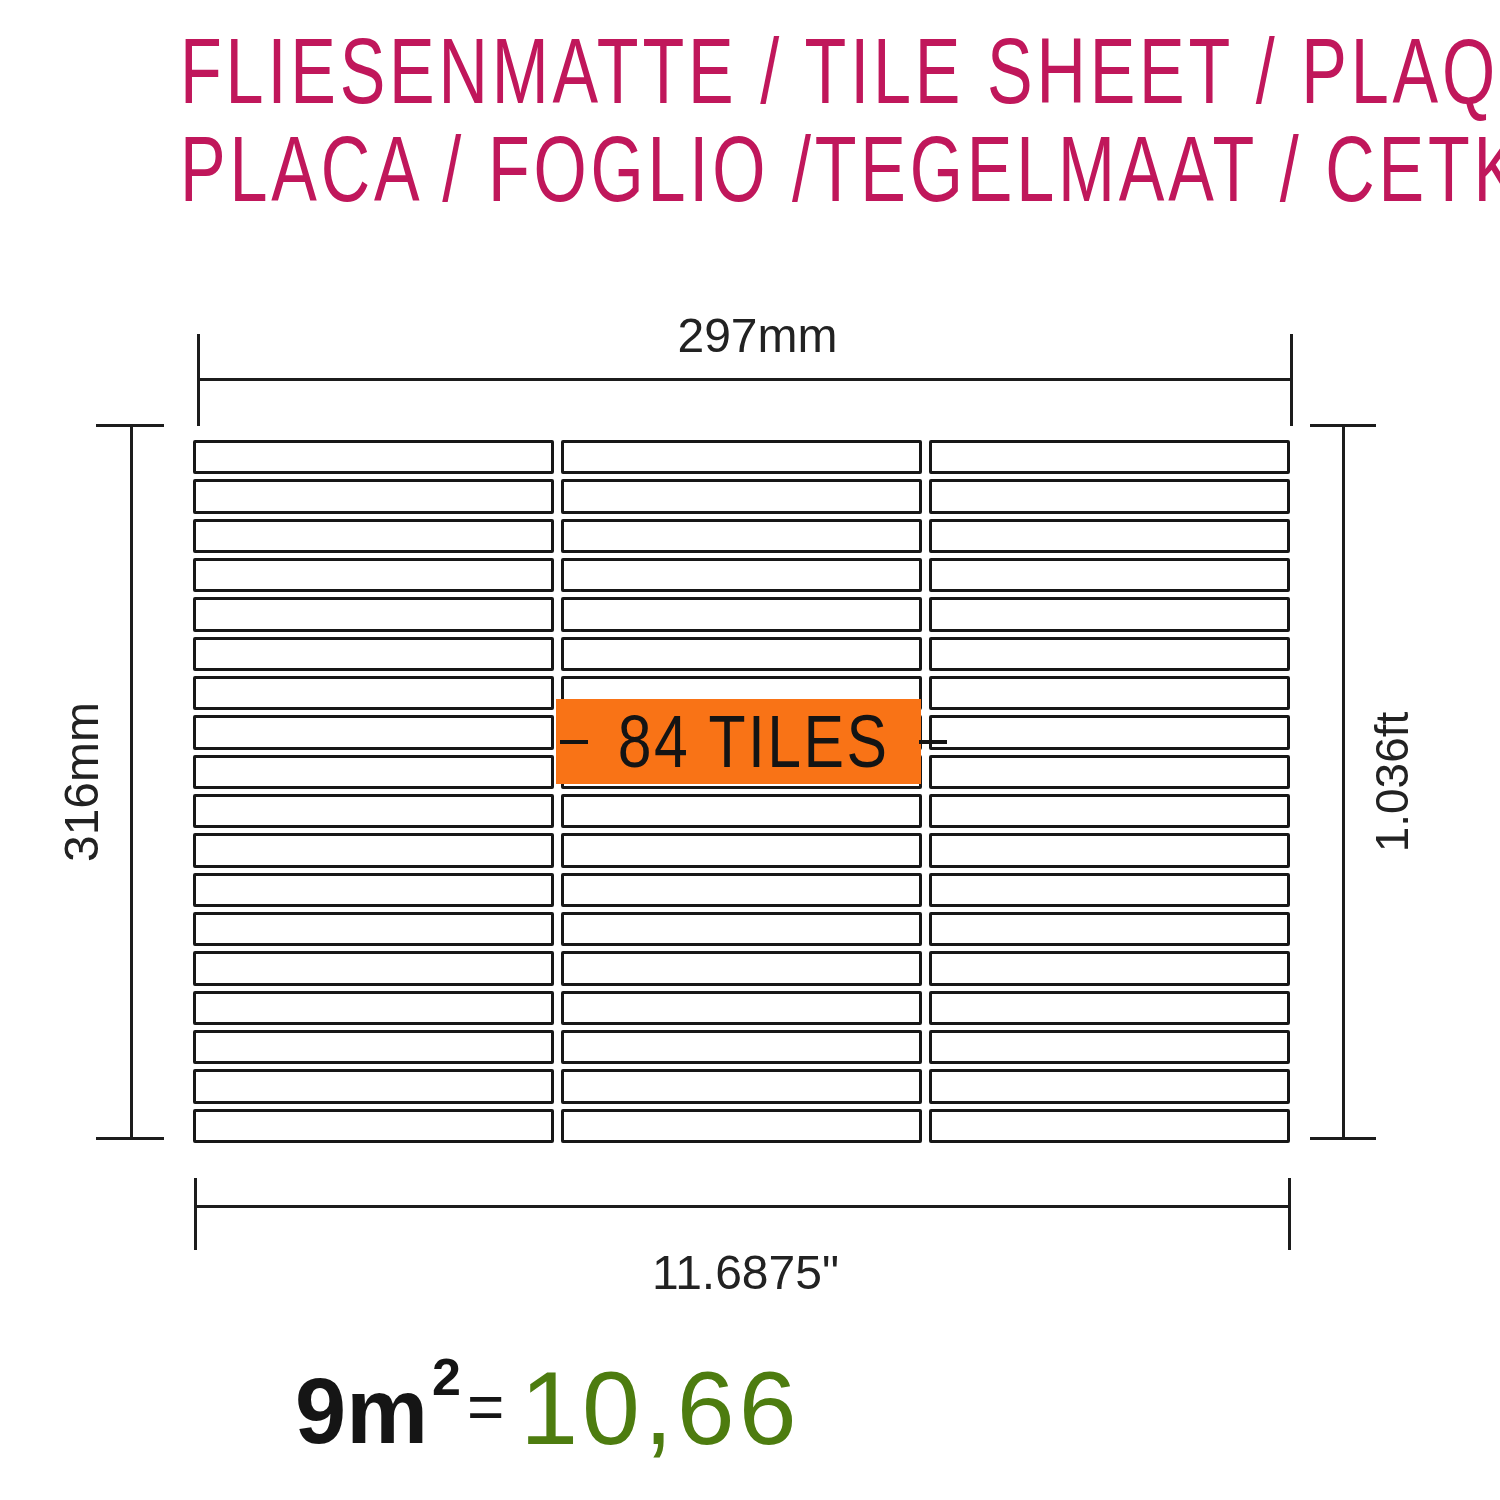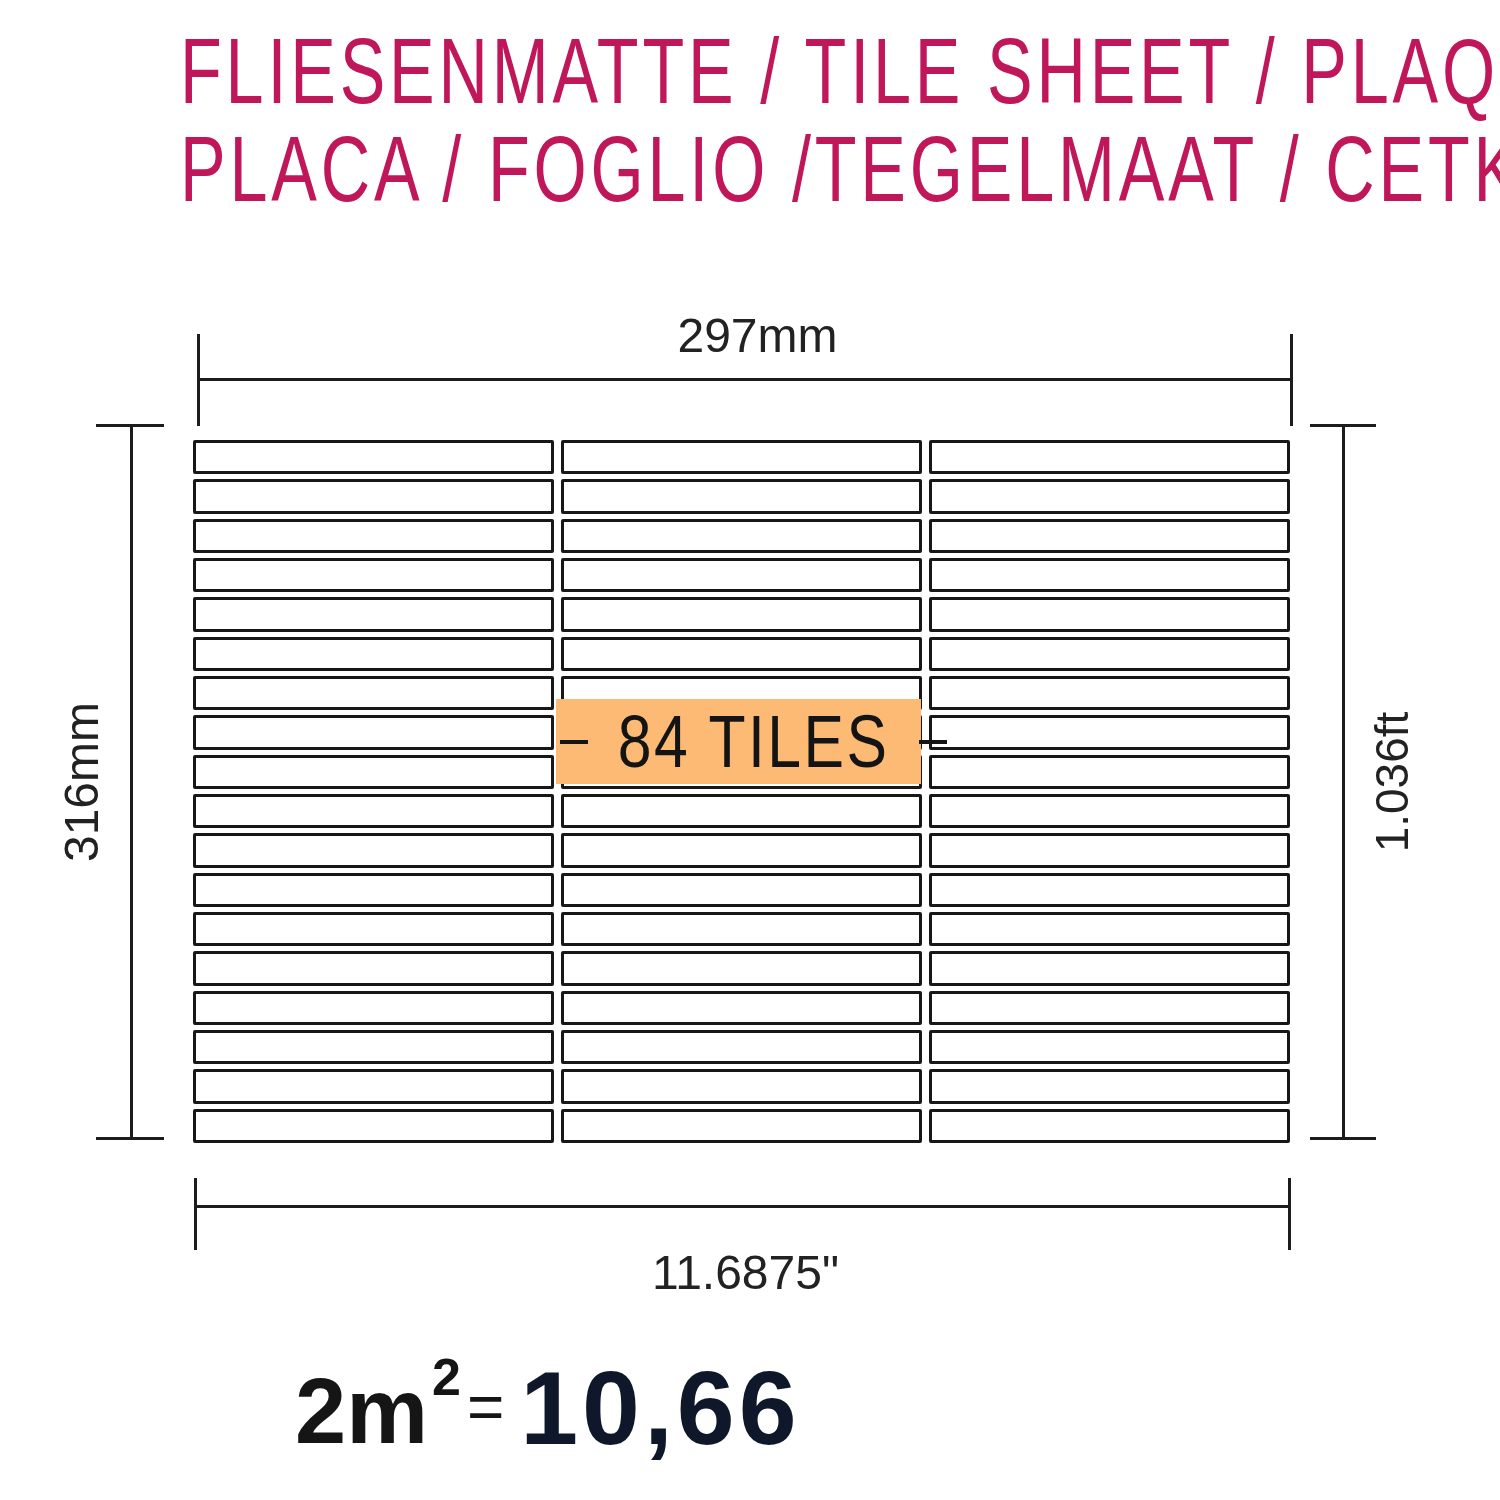--- a/index.html
+++ b/index.html
@@ -18,21 +18,21 @@
   }
   
   .tile-grid{
     position:absolute;left:193px;top:440px;width:1097px;height:703px;
     display:grid;column-gap:7px;row-gap:5px;
   }
   .tile{border:3px solid #171717;border-radius:2px;background:#fff;}
   
   .sheet-label{
     position:absolute;left:556px;top:699px;width:365px;height:85px;
-    background:#fdba74;z-index:2;display:flex;align-items:center;
+    background:#f97316;z-index:2;display:flex;align-items:center;
     justify-content:space-between;padding:0 4px;box-sizing:border-box;
   }
   .sheet-label::before,.sheet-label::after{
     content:"";display:block;width:28px;height:4px;background:#141414;flex:0 0 auto;
   }
   .sheet-label-text{
     font-size:74px;letter-spacing:3px;color:#141414;white-space:nowrap;
     transform:scaleX(0.82);transform-origin:50% 50%;line-height:1;
   }
   
@@ -42,21 +42,21 @@
   }
   .rot{transform:rotate(-90deg);transform-origin:50% 50%;}
   
   .conversion{
     position:absolute;left:295px;top:1368px;display:flex;align-items:flex-end;
     color:#151515;
   }
   .conv-area{font-size:92px;font-weight:bold;line-height:0.82;}
   .conv-exp{font-size:52px;font-weight:bold;line-height:1;position:relative;top:-46px;margin-left:4px;}
   .conv-eq{font-size:64px;line-height:1;margin:0 16px 10px 6px;font-weight:normal;}
-  .conv-value{font-size:104px;line-height:0.78;letter-spacing:4px;font-weight:bold;color:#0f172a;}
+  .conv-value{font-size:104px;line-height:0.78;letter-spacing:4px;font-weight:normal;color:#4d7c0f;}
   .conv-units{margin-left:28px;font-size:30px;line-height:42px;color:#242424;margin-bottom:-4px;white-space:nowrap;}
 </style>
 </head>
 <body>
 
 <div class="page">
 
   <div class="title">
     <div class="title-line">FLIESENMATTE / TILE SHEET / PLAQUE</div>
     <div class="title-line">PLACA / FOGLIO /TEGELMAAT / CETKA</div>
@@ -137,21 +137,21 @@
       <div class="tile"></div>
       <div class="tile"></div>
       <div class="tile"></div>
     </div>
 
   <div class="sheet-label">
     <span class="sheet-label-text">84 TILES</span>
   </div>
 
   <div class="conversion">
-    <span class="conv-area">2m</span>
+    <span class="conv-area">9m</span>
     <span class="conv-exp">2</span>
     <span class="conv-eq">=</span>
     <span class="conv-value">10,66</span>
     <span class="conv-units">
       <br>
     </span>
   </div>
 
 </div>
 

